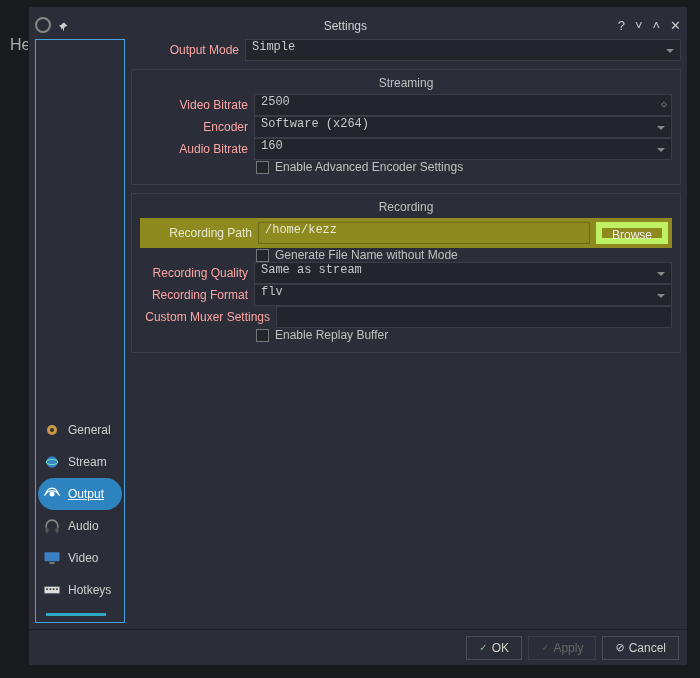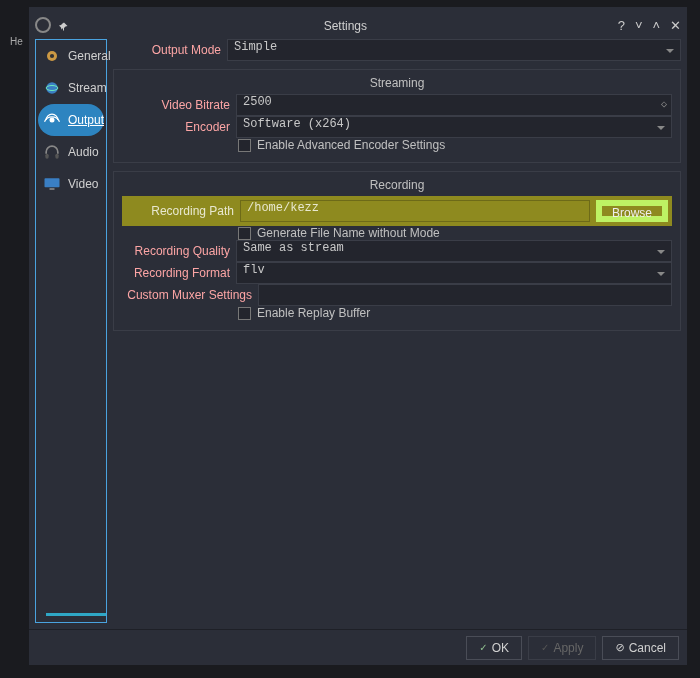--- a/index.html
+++ b/index.html
@@ -1,28 +1,28 @@
 <!DOCTYPE html>
 <html><head>
 <meta charset="utf-8">
 <style>
   * { box-sizing: border-box; margin: 0; padding: 0; font-family: "Segoe UI", Arial, sans-serif; }
   body { background: #1a1b1f; width: 700px; height: 678px; overflow: hidden; color: #c8c8c8; font-size: 12px; }
-  .he { position: absolute; left: 10px; top: 36px; color: #aaa; font-size: 10px; }
+  .he { position: absolute; left: 10px; top: 36px; color: #aaa; font-size: 16px; }
 
   .window { position: absolute; left: 28px; top: 6px; width: 660px; height: 660px; background: #2b2e38; border: 1px solid #1a1b1f; display: flex; flex-direction: column; }
   .titlebar { height: 26px; display: flex; align-items: flex-end; padding: 0 6px; color: #d0d0d0; font-size: 12px; }
   .titlebar .obs-icon { width: 16px; height: 16px; border-radius: 50%; border: 2px solid #888; margin-right: 6px; }
   .titlebar .pin-icon { width: 12px; height: 12px; margin-right: 4px; color: #ccc; }
   .titlebar .title { flex: 1; text-align: center; font-size: 12px; }
   .titlebar .winbtns { display: flex; gap: 10px; font-size: 13px; color: #ccc; }
   .titlebar .winbtns span { cursor: pointer; }
 
   .body { flex: 1; display: flex; padding: 6px; gap: 6px; min-height: 0; }
-  .sidebar { width: 72px; border: 1px solid #4aa3df; padding: 0 2px; display: flex; flex-direction: column; gap: 0; position: relative; }
+  .sidebar { width: 90px; border: 1px solid #4aa3df; padding: 16px 2px; display: flex; flex-direction: column; gap: 0; position: relative; justify-content: flex-end; }
   .sidebar::after { content: ""; position: absolute; bottom: 6px; left: 10px; width: 60px; height: 3px; background: #2fa7c6; }
   .side-item { display: flex; align-items: center; gap: 6px; padding: 6px 4px; color: #d0d0d0; cursor: pointer; font-size: 12px; }
   .side-item.active { background: #2d84c0; color: #fff; border-radius: 16px; }
   .side-item.active .side-label { text-decoration: underline; }
   .side-item .icon { width: 20px; height: 20px; display: inline-flex; align-items: center; justify-content: center; }
 
   .main { flex: 1; display: flex; flex-direction: column; gap: 8px; min-height: 0; }
   .row { display: flex; align-items: center; gap: 6px; }
   .label { width: 108px; text-align: right; color: #fca5a5; font-size: 12px; }
   .field { flex: 1; }
@@ -119,20 +119,32 @@
       </div>
       <div class="side-item">
         <span class="icon">
           <svg width="20" height="20" viewBox="0 0 24 24">
               <rect x="3" y="5" width="18" height="11" rx="1" fill="#3a7fc4"></rect>
               <rect x="9" y="17" width="6" height="2" fill="#888"></rect>
             </svg>
         </span>
         <span class="side-label">Video</span>
       </div>
+      <div class="side-item">
+        <span class="icon">
+          <svg width="20" height="20" viewBox="0 0 24 24">
+              <rect x="3" y="8" width="18" height="8" fill="#ddd"></rect>
+              <rect x="5" y="10" width="2" height="2" fill="#333"></rect>
+              <rect x="9" y="10" width="2" height="2" fill="#333"></rect>
+              <rect x="13" y="10" width="2" height="2" fill="#333"></rect>
+              <rect x="17" y="10" width="2" height="2" fill="#333"></rect>
+            </svg>
+        </span>
+        <span class="side-label">Hotkeys</span>
+      </div>
     </div>
 
     <div class="main">
       <div class="row">
         <div class="label">Output Mode</div>
         <div class="field">
             <div class="select">Simple</div>
           </div>
       </div>
 
@@ -141,20 +153,26 @@
         <div class="row">
           <div class="label">Video Bitrate</div>
           <div class="field">
               <div class="spin">2500</div>
             </div>
         </div>
         <div class="row">
           <div class="label">Encoder</div>
           <div class="field">
               <div class="select">Software (x264)</div>
+            </div>
+        </div>
+        <div class="row">
+          <div class="label">Audio Bitrate</div>
+          <div class="field">
+              <div class="select">160</div>
             </div>
         </div>
         <div class="checkbox-row">
           <span class="checkbox"></span>
           <span>Enable Advanced Encoder Settings</span>
         </div>
       </div>
 
       <div class="group">
         <div class="group-title">Recording</div>

